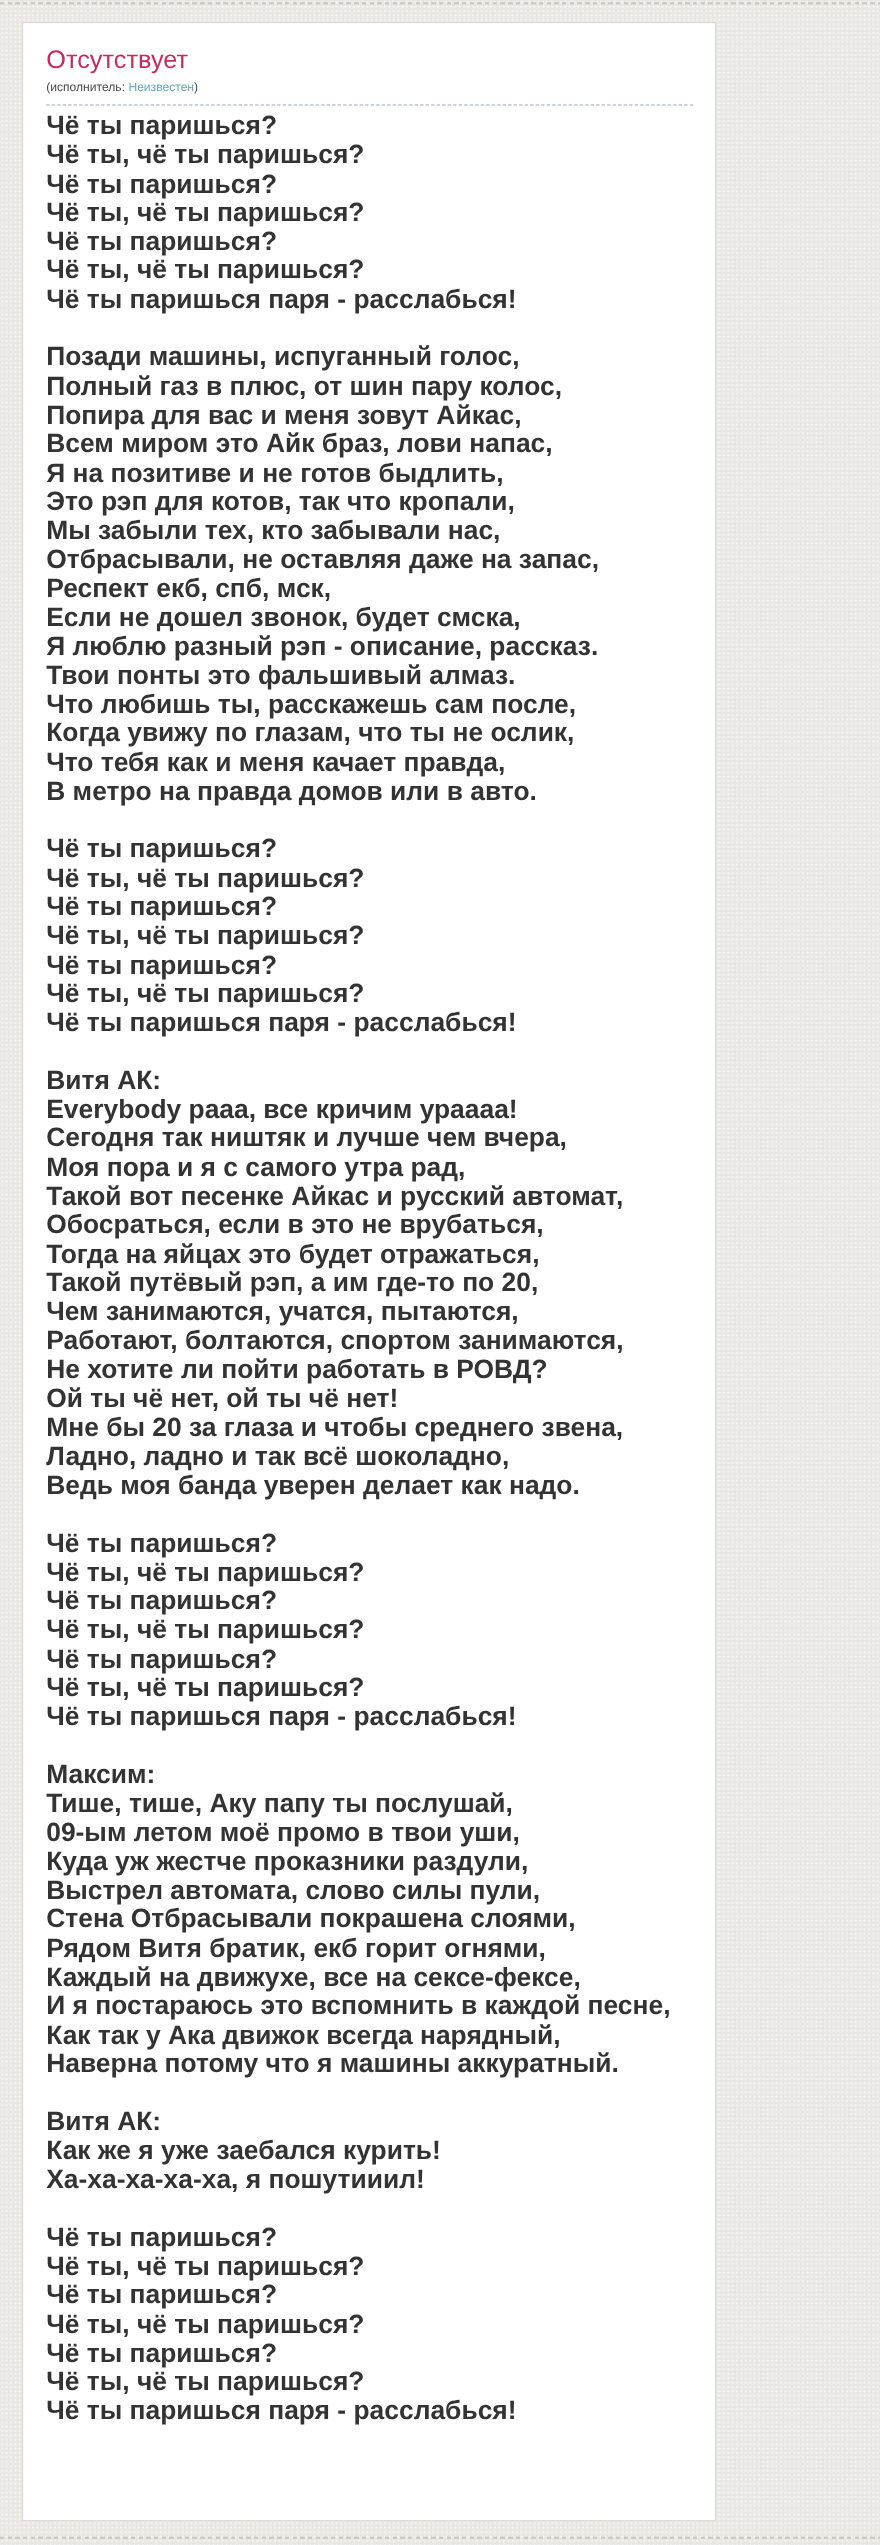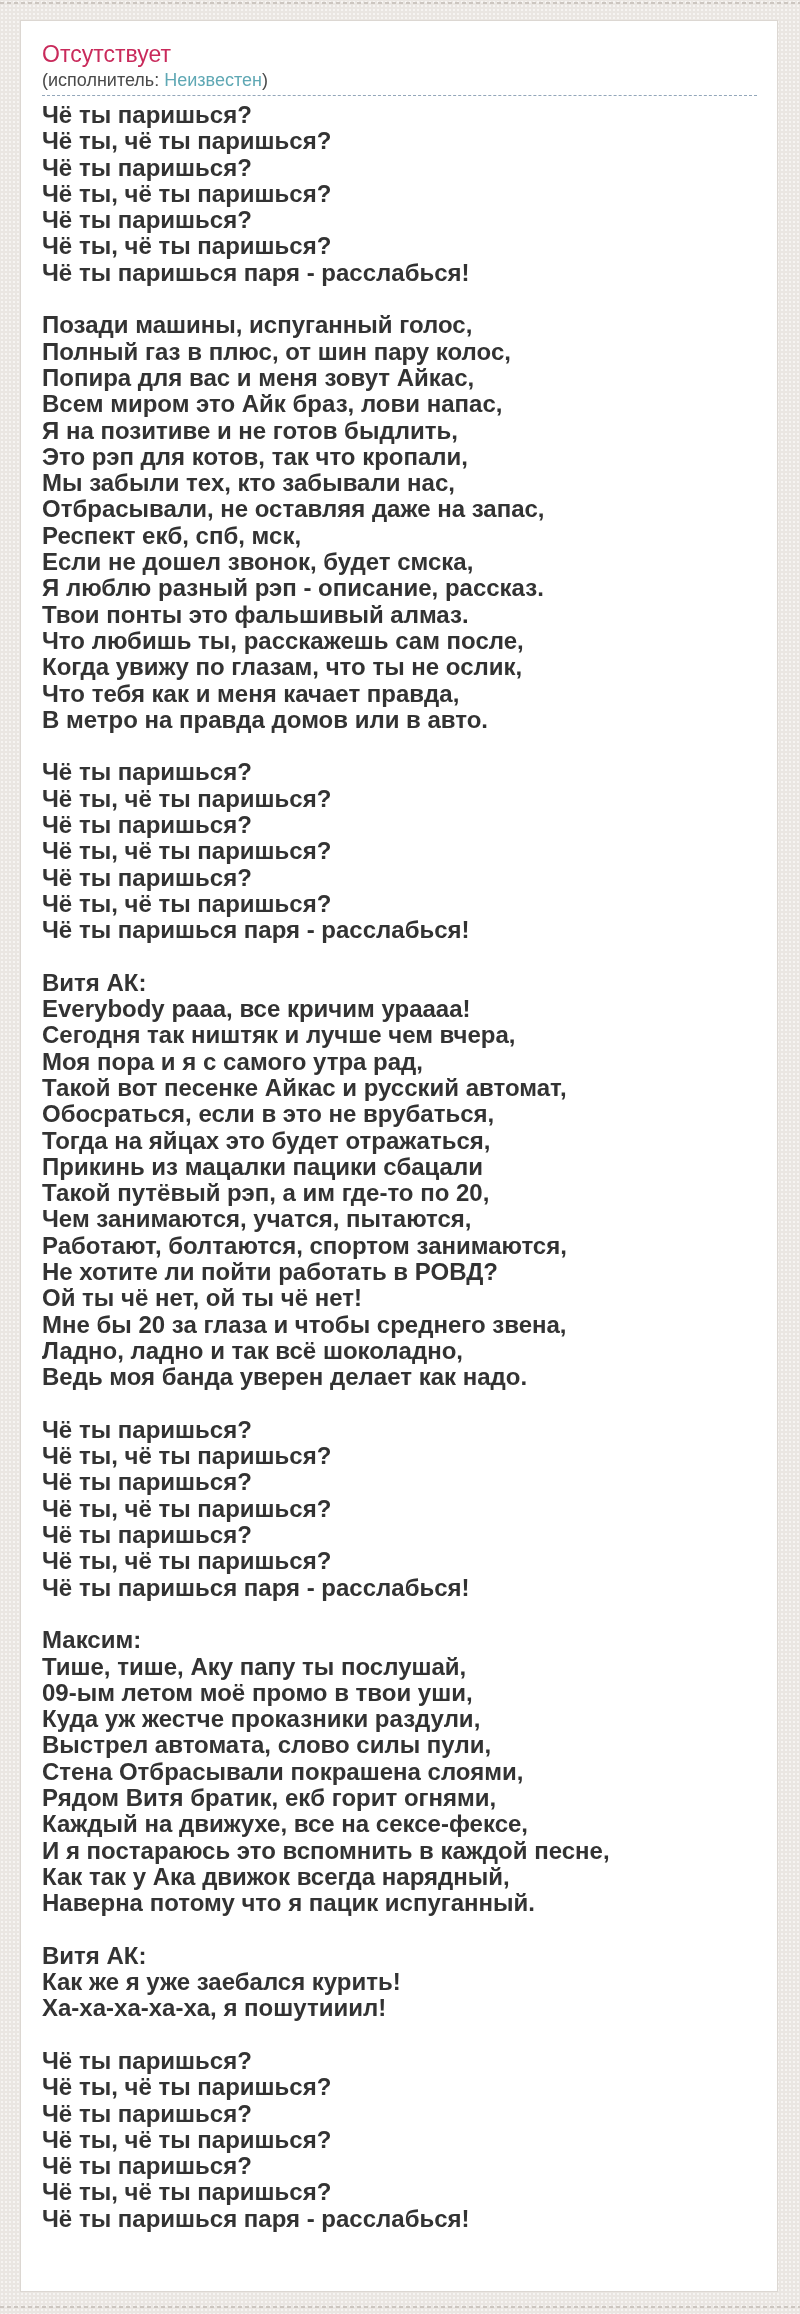--- a/index.html
+++ b/index.html
@@ -22,34 +22,34 @@
     background-size:4px 4px;
     font-family:"Liberation Sans", sans-serif;
   }
   .page-dash{
     position:absolute;left:0;width:800px;height:2px;
     background-image:repeating-linear-gradient(to right, var(--page-dash) 0 4px, transparent 4px 7px);
   }
   .page-dash.top{top:2px;}
   .page-dash.bottom{top:2306px;}
   .card{
-    position:absolute;left:20px;top:20px;width:758px;height:2272px;
+    position:absolute;left:20px;top:20px;width:631px;height:2272px;
     background:var(--card-bg);
     border:1px solid var(--card-border);
     padding:20px 20px 0 21px;
     overflow:hidden;
   }
   .song-title{
     margin:0;
     font-size:23px;line-height:27px;font-weight:400;
     color:var(--accent);
   }
   .artist-line{
     margin:3px 0 0 0;
-    font-size:18px;line-height:18px;
+    font-size:11px;line-height:18px;
     color:var(--subtitle);
     border-bottom:1px dashed var(--sep);
     padding-bottom:6px;
   }
   .artist-link{
     color:var(--link);text-decoration:none;cursor:pointer;
   }
   .lyrics{
     margin-top:6px;
     font-size:24px;line-height:26.3px;
@@ -107,21 +107,20 @@
         <div class="lyric-line">Чё ты паришься паря - расслабься!</div>
       </div>
       <div class="lyric-block">
         <div class="lyric-line">Витя АК:</div>
         <div class="lyric-line">Everybody рааа, все кричим ураааа!</div>
         <div class="lyric-line">Сегодня так ништяк и лучше чем вчера,</div>
         <div class="lyric-line">Моя пора и я с самого утра рад,</div>
         <div class="lyric-line">Такой вот песенке Айкас и русский автомат,</div>
         <div class="lyric-line">Обосраться, если в это не врубаться,</div>
         <div class="lyric-line">Тогда на яйцах это будет отражаться,</div>
-        <div class="lyric-line">Прикинь из мацалки пацики сбацали</div>
         <div class="lyric-line">Такой путёвый рэп, а им где-то по 20,</div>
         <div class="lyric-line">Чем занимаются, учатся, пытаются,</div>
         <div class="lyric-line">Работают, болтаются, спортом занимаются,</div>
         <div class="lyric-line">Не хотите ли пойти работать в РОВД?</div>
         <div class="lyric-line">Ой ты чё нет, ой ты чё нет!</div>
         <div class="lyric-line">Мне бы 20 за глаза и чтобы среднего звена,</div>
         <div class="lyric-line">Ладно, ладно и так всё шоколадно,</div>
         <div class="lyric-line">Ведь моя банда уверен делает как надо.</div>
       </div>
       <div class="lyric-block">
@@ -137,21 +136,21 @@
         <div class="lyric-line">Максим:</div>
         <div class="lyric-line">Тише, тише, Аку папу ты послушай,</div>
         <div class="lyric-line">09-ым летом моё промо в твои уши,</div>
         <div class="lyric-line">Куда уж жестче проказники раздули,</div>
         <div class="lyric-line">Выстрел автомата, слово силы пули,</div>
         <div class="lyric-line">Стена Отбрасывали покрашена слоями,</div>
         <div class="lyric-line">Рядом Витя братик, екб горит огнями,</div>
         <div class="lyric-line">Каждый на движухе, все на сексе-фексе,</div>
         <div class="lyric-line">И я постараюсь это вспомнить в каждой песне,</div>
         <div class="lyric-line">Как так у Ака движок всегда нарядный,</div>
-        <div class="lyric-line">Наверна потому что я пацик испуганный.</div>
+        <div class="lyric-line">Наверна потому что я машины аккуратный.</div>
       </div>
       <div class="lyric-block">
         <div class="lyric-line">Витя АК:</div>
         <div class="lyric-line">Как же я уже заебался курить!</div>
         <div class="lyric-line">Ха-ха-ха-ха-ха, я пошутииил!</div>
       </div>
       <div class="lyric-block">
         <div class="lyric-line">Чё ты паришься?</div>
         <div class="lyric-line">Чё ты, чё ты паришься?</div>
         <div class="lyric-line">Чё ты паришься?</div>

